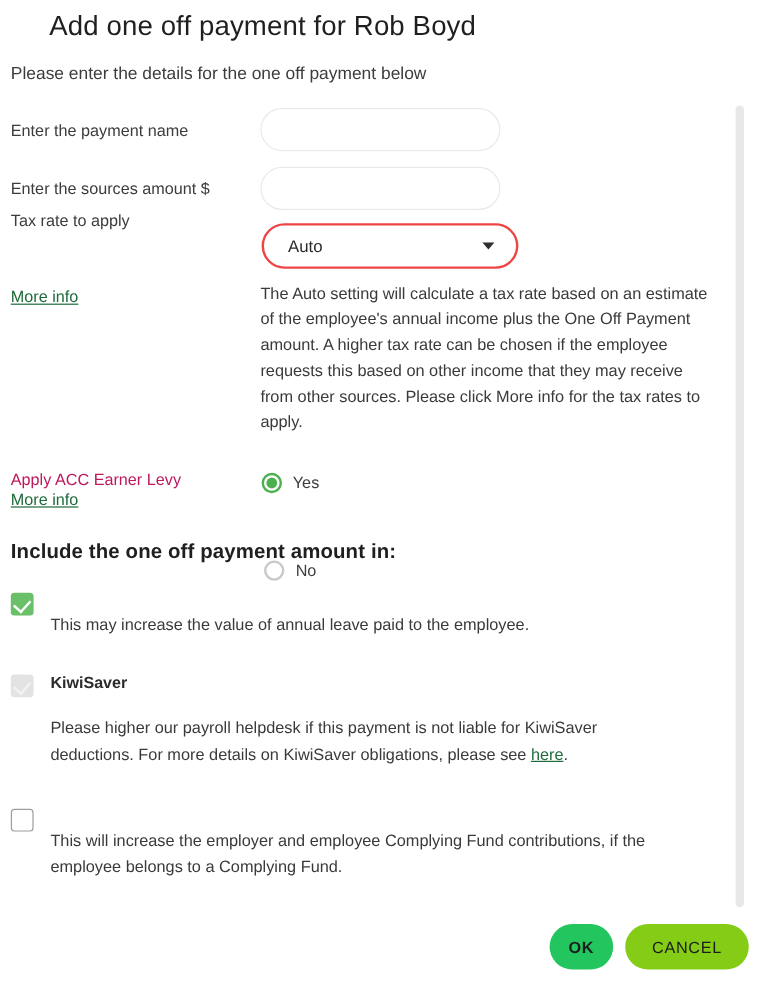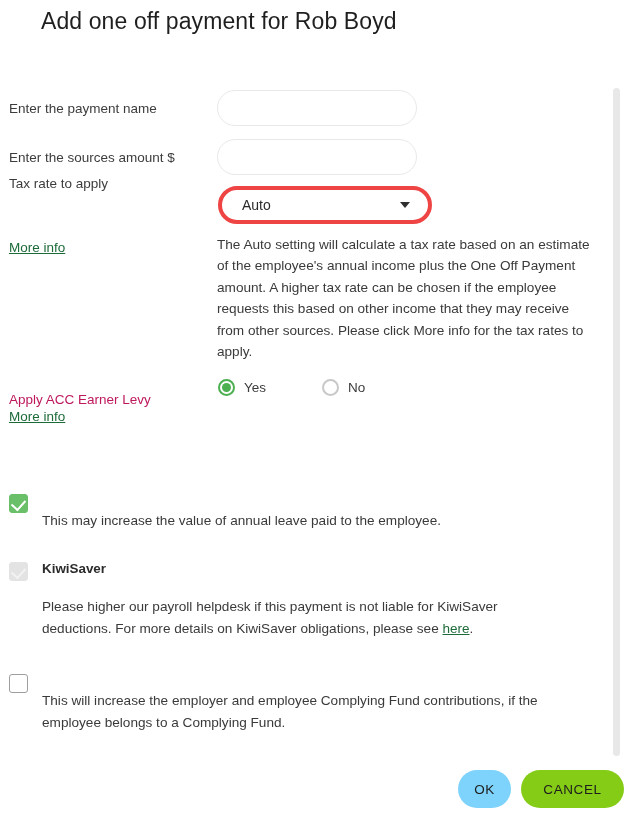--- a/index.html
+++ b/index.html
@@ -65,21 +65,21 @@
   .pill-input.r1 { top: 90px; }
   .pill-input.r2 { top: 139px; }
 
   .select-pill {
     position: absolute;
     left: 218px;
     top: 186px;
     width: 214px;
     height: 38px;
     background: #ffffff;
-    border: 4px solid #ef4444;
+    border: 2px solid #ef4444;
     border-radius: 22px;
     display: flex;
     align-items: center;
     padding: 0 16px 0 20px;
   }
   .select-value {
     font-size: 14px;
     color: #2b2b2b;
     flex: 1;
   }
@@ -124,25 +124,26 @@
     color: #be185d;
     white-space: nowrap;
   }
   .acc-moreinfo {
     position: absolute;
     left: 9px;
     top: 409px;
   }
   .radio-group {
     position: absolute;
-    top: 379px;
+    top: 394px;
     left: 218px;
     display: flex;
     align-items: center;
     gap: 56px;
+    flex-direction: column;
   }
   .radio-opt {
     display: flex;
     align-items: center;
     gap: 9px;
     cursor: pointer;
   }
   .radio {
     width: 17px;
     height: 17px;
@@ -253,23 +254,23 @@
     cursor: pointer;
     display: flex;
     align-items: center;
     justify-content: center;
   }
   .btn-ok {
     left: 458px;
     top: 770px;
     width: 53px;
     height: 38px;
-    background: #7dd3fc;
+    background: #22c55e;
     color: #1d1d1d;
-    font-weight: 400;
+    font-weight: 700;
   }
   .btn-cancel {
     left: 521px;
     top: 770px;
     width: 103px;
     height: 38px;
     background: #84cc16;
     color: #1d1d1d;
     font-weight: 400;
   }
@@ -292,20 +293,21 @@
     background: #e8e8e8;
     border-radius: 4px;
   }
 </style>
 </head>
 <body>
 
 <div class="page">
 
   <div class="title">Add one off payment for Rob Boyd</div>
+  <div class="subtitle">Please enter the details for the one off payment below</div>
 
   <div class="field-label" style="top:101px;">Enter the payment name</div>
   <input class="pill-input r1" type="text" value="" placeholder="" style="">
 
   <div class="field-label" style="top:150px;">Enter the sources amount $</div>
   <input class="pill-input r2" type="text" value="" placeholder="" style="">
 
   <div class="field-label" style="top:176px;">Tax rate to apply</div>
   <div class="select-pill">
     <span class="select-value">Auto</span>
@@ -321,20 +323,21 @@
     <div class="radio-opt">
       <span class="radio checked"></span>
       <span class="radio-text">Yes</span>
     </div>
     <div class="radio-opt">
       <span class="radio"></span>
       <span class="radio-text">No</span>
     </div>
   </div>
 
+  <div class="section-head">Include the one off payment amount in:</div>
 
   <div class="cbrow b1">
     <span class="cbox checked">
       <span class="tick"></span>
     </span>
     <div class="cb-desc">This may increase the value of annual leave paid to the employee.</div>
   </div>
 
   <div class="cbrow b2">
     <span class="cbox disabled">

